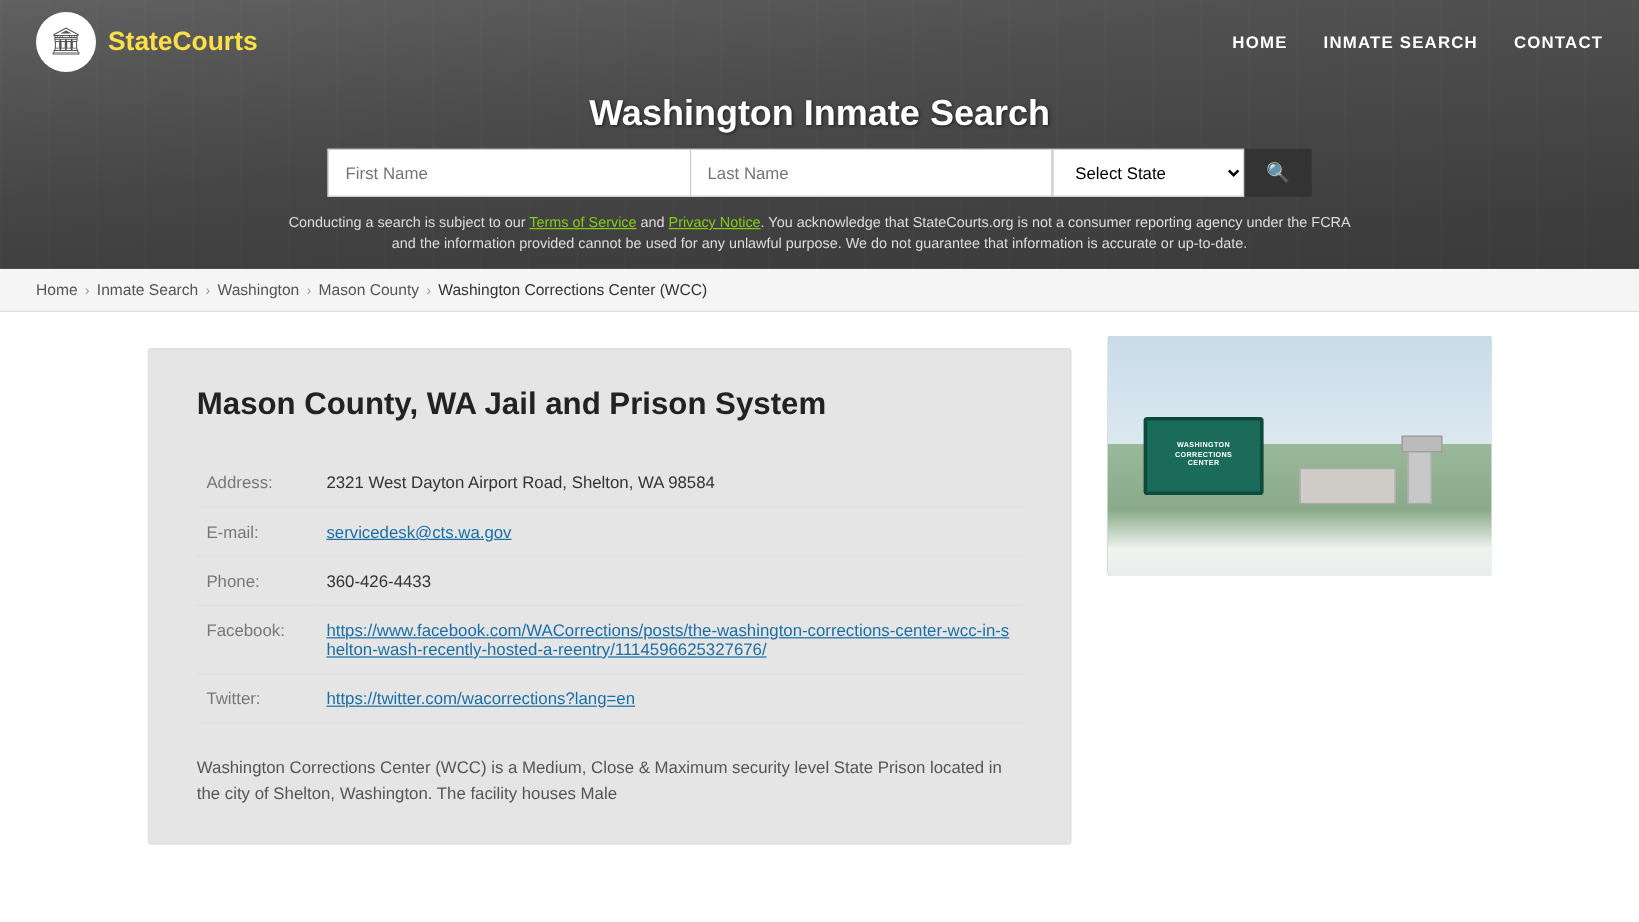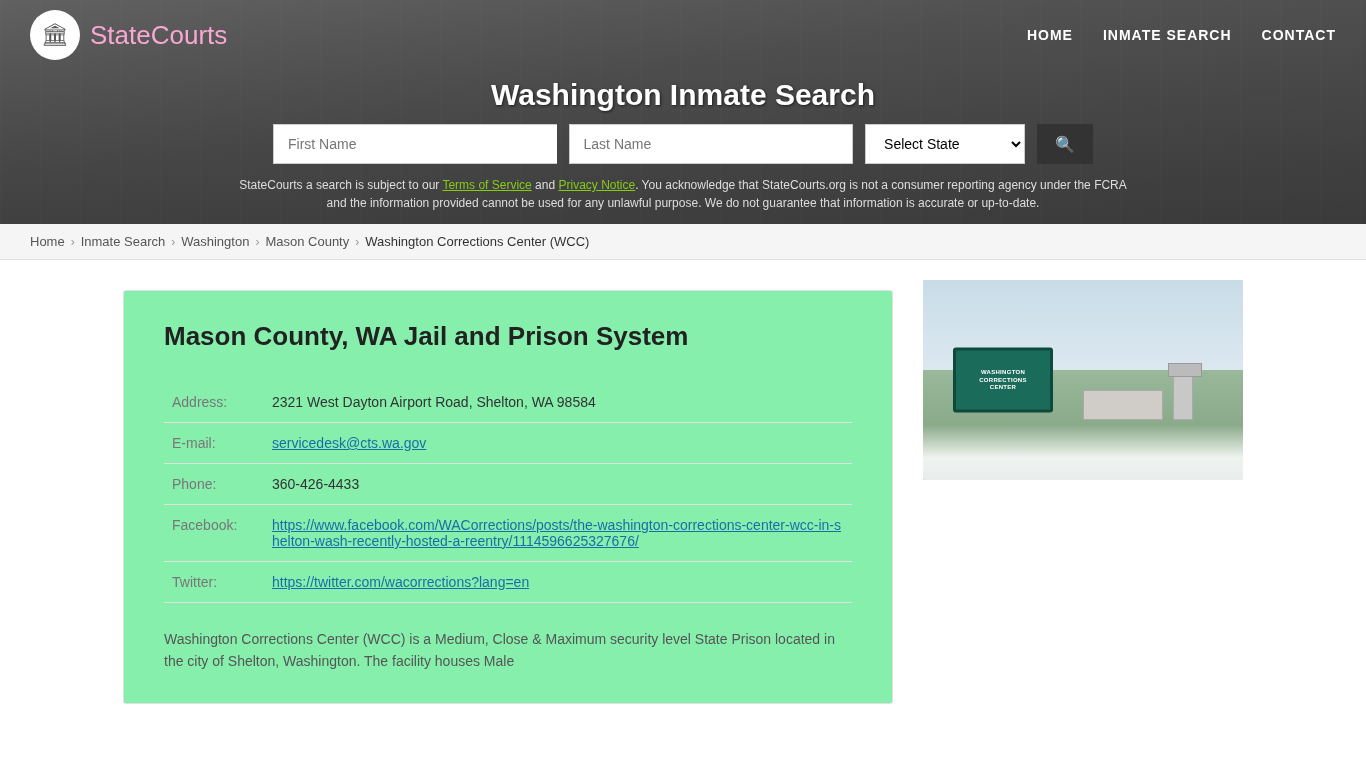--- a/index.html
+++ b/index.html
@@ -47,23 +47,23 @@
       height: 50px;
       background: #fff;
       border-radius: 50%;
       display: flex;
       align-items: center;
       justify-content: center;
       font-size: 22px;
       color: #555;
     }
     .logo-text {
-      font-size: 26px;
-      font-weight: normal;
-      color: #f9a8d4;
+      font-size: 22px;
+      font-weight: bold;
+      color: #fde047;
     }
     .nav-links {
       display: flex;
       gap: 30px;
       align-items: center;
     }
     .nav-link {
       color: #fff;
       text-decoration: none;
       font-size: 14px;
@@ -82,21 +82,21 @@
     .header-title {
       font-size: 30px;
       font-weight: bold;
       color: #fff;
       text-shadow: 1px 1px 3px rgba(0,0,0,0.6);
       margin-bottom: 12px;
     }
     .search-bar {
       display: flex;
       justify-content: center;
-      gap: 12px;
+      gap: 0;
       max-width: 820px;
       margin: 0 auto 12px;
     }
     .search-input {
       flex: 1;
       padding: 10px 14px;
       font-size: 14px;
       border: 1px solid #ccc;
       outline: none;
       background: #fff;
@@ -294,21 +294,21 @@
       right: 80px;
       bottom: 30%;
       width: 80px;
       height: 30px;
       background: #d0ccc8;
       border: 1px solid #aaa;
     }
 
     
     .card {
-      background: #86efac;
+      background: #e5e5e5;
       border: 1px solid #e0e0e0;
       border-radius: 3px;
       padding: 30px 40px;
       margin-top: 10px;
     }
   </style>
 </head>
 <body>
 
 <div class="header">
@@ -335,21 +335,21 @@
       <input class="search-input" type="text" placeholder="Last Name" style="">
       <select class="search-select">
         <option>Select State</option>
       </select>
       <button class="search-btn">
         <span>🔍</span>
       </button>
     </div>
 
     <p class="disclaimer-text">
-      <span>StateCourts a search is subject to our </span><a href="#">Terms of Service</a><span> and </span><a href="#">Privacy Notice</a><span>. You acknowledge that StateCourts.org is not a consumer reporting agency under the FCRA and the information provided cannot be used for any unlawful purpose. We do not guarantee that information is accurate or up-to-date.</span>
+      <span>Conducting a search is subject to our </span><a href="#">Terms of Service</a><span> and </span><a href="#">Privacy Notice</a><span>. You acknowledge that StateCourts.org is not a consumer reporting agency under the FCRA and the information provided cannot be used for any unlawful purpose. We do not guarantee that information is accurate or up-to-date.</span>
     </p>
   </div>
 </div>
 
 <div class="breadcrumb">
   <a href="#">Home</a>
   <span class="breadcrumb-sep">›</span>
   <a href="#">Inmate Search</a>
   <span class="breadcrumb-sep">›</span>
   <a href="#">Washington</a>

